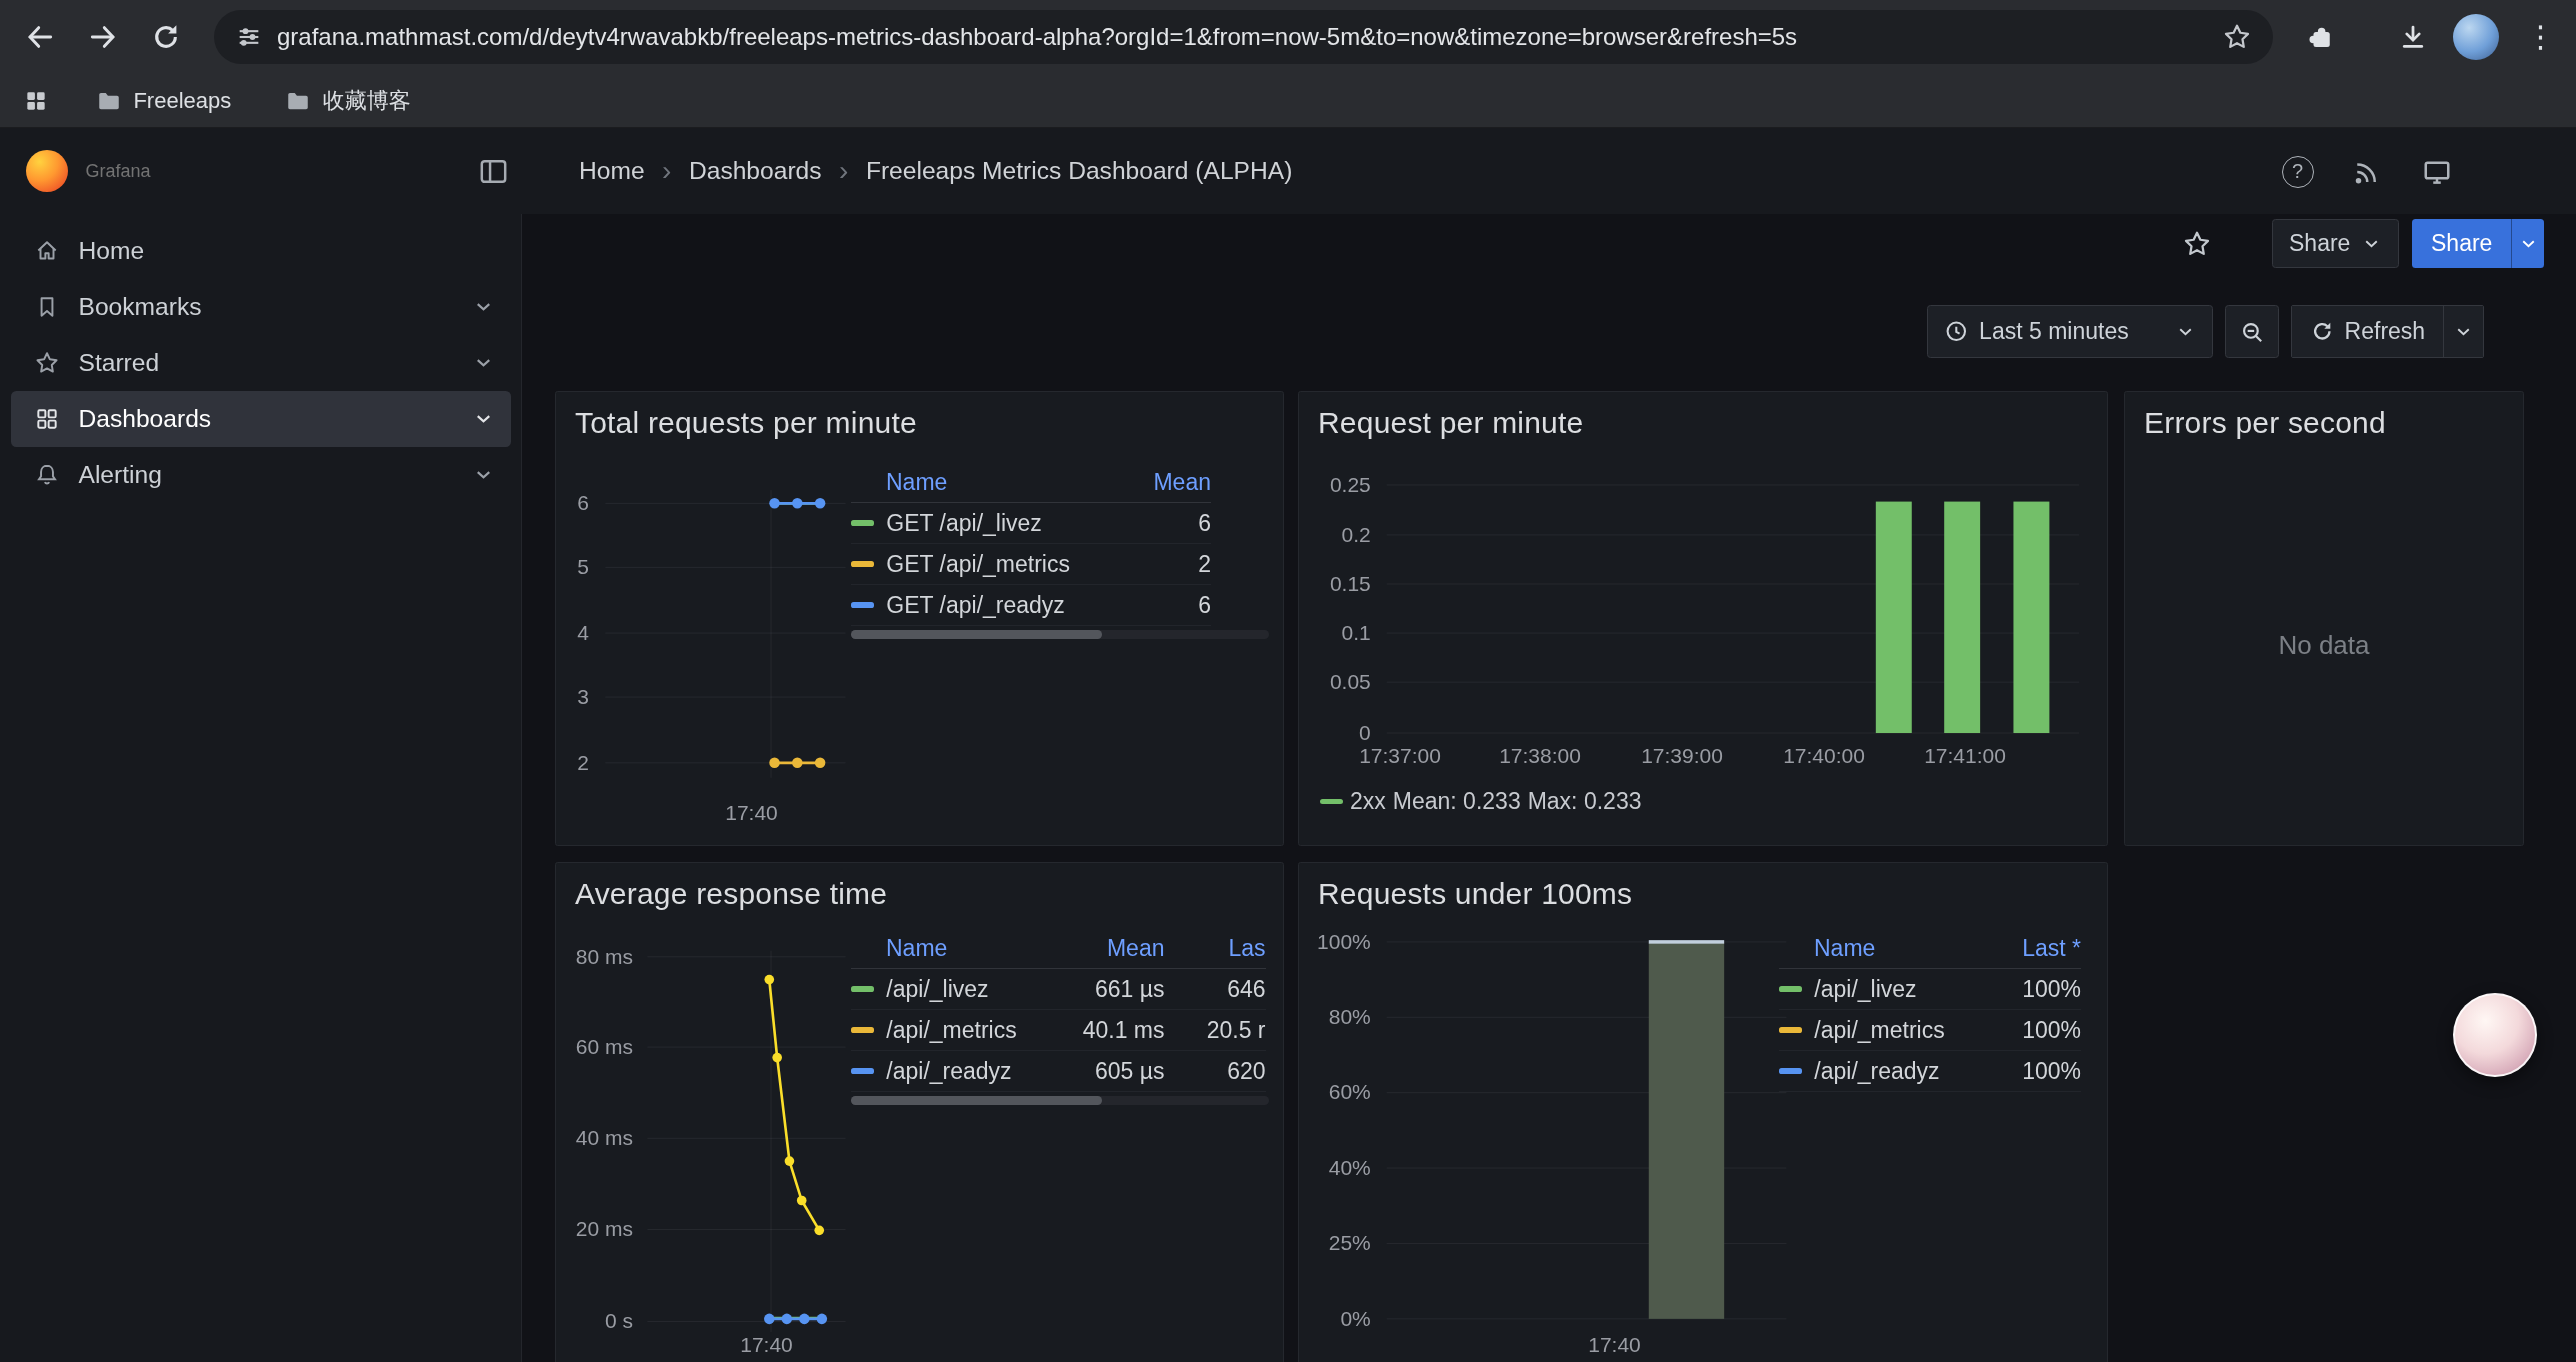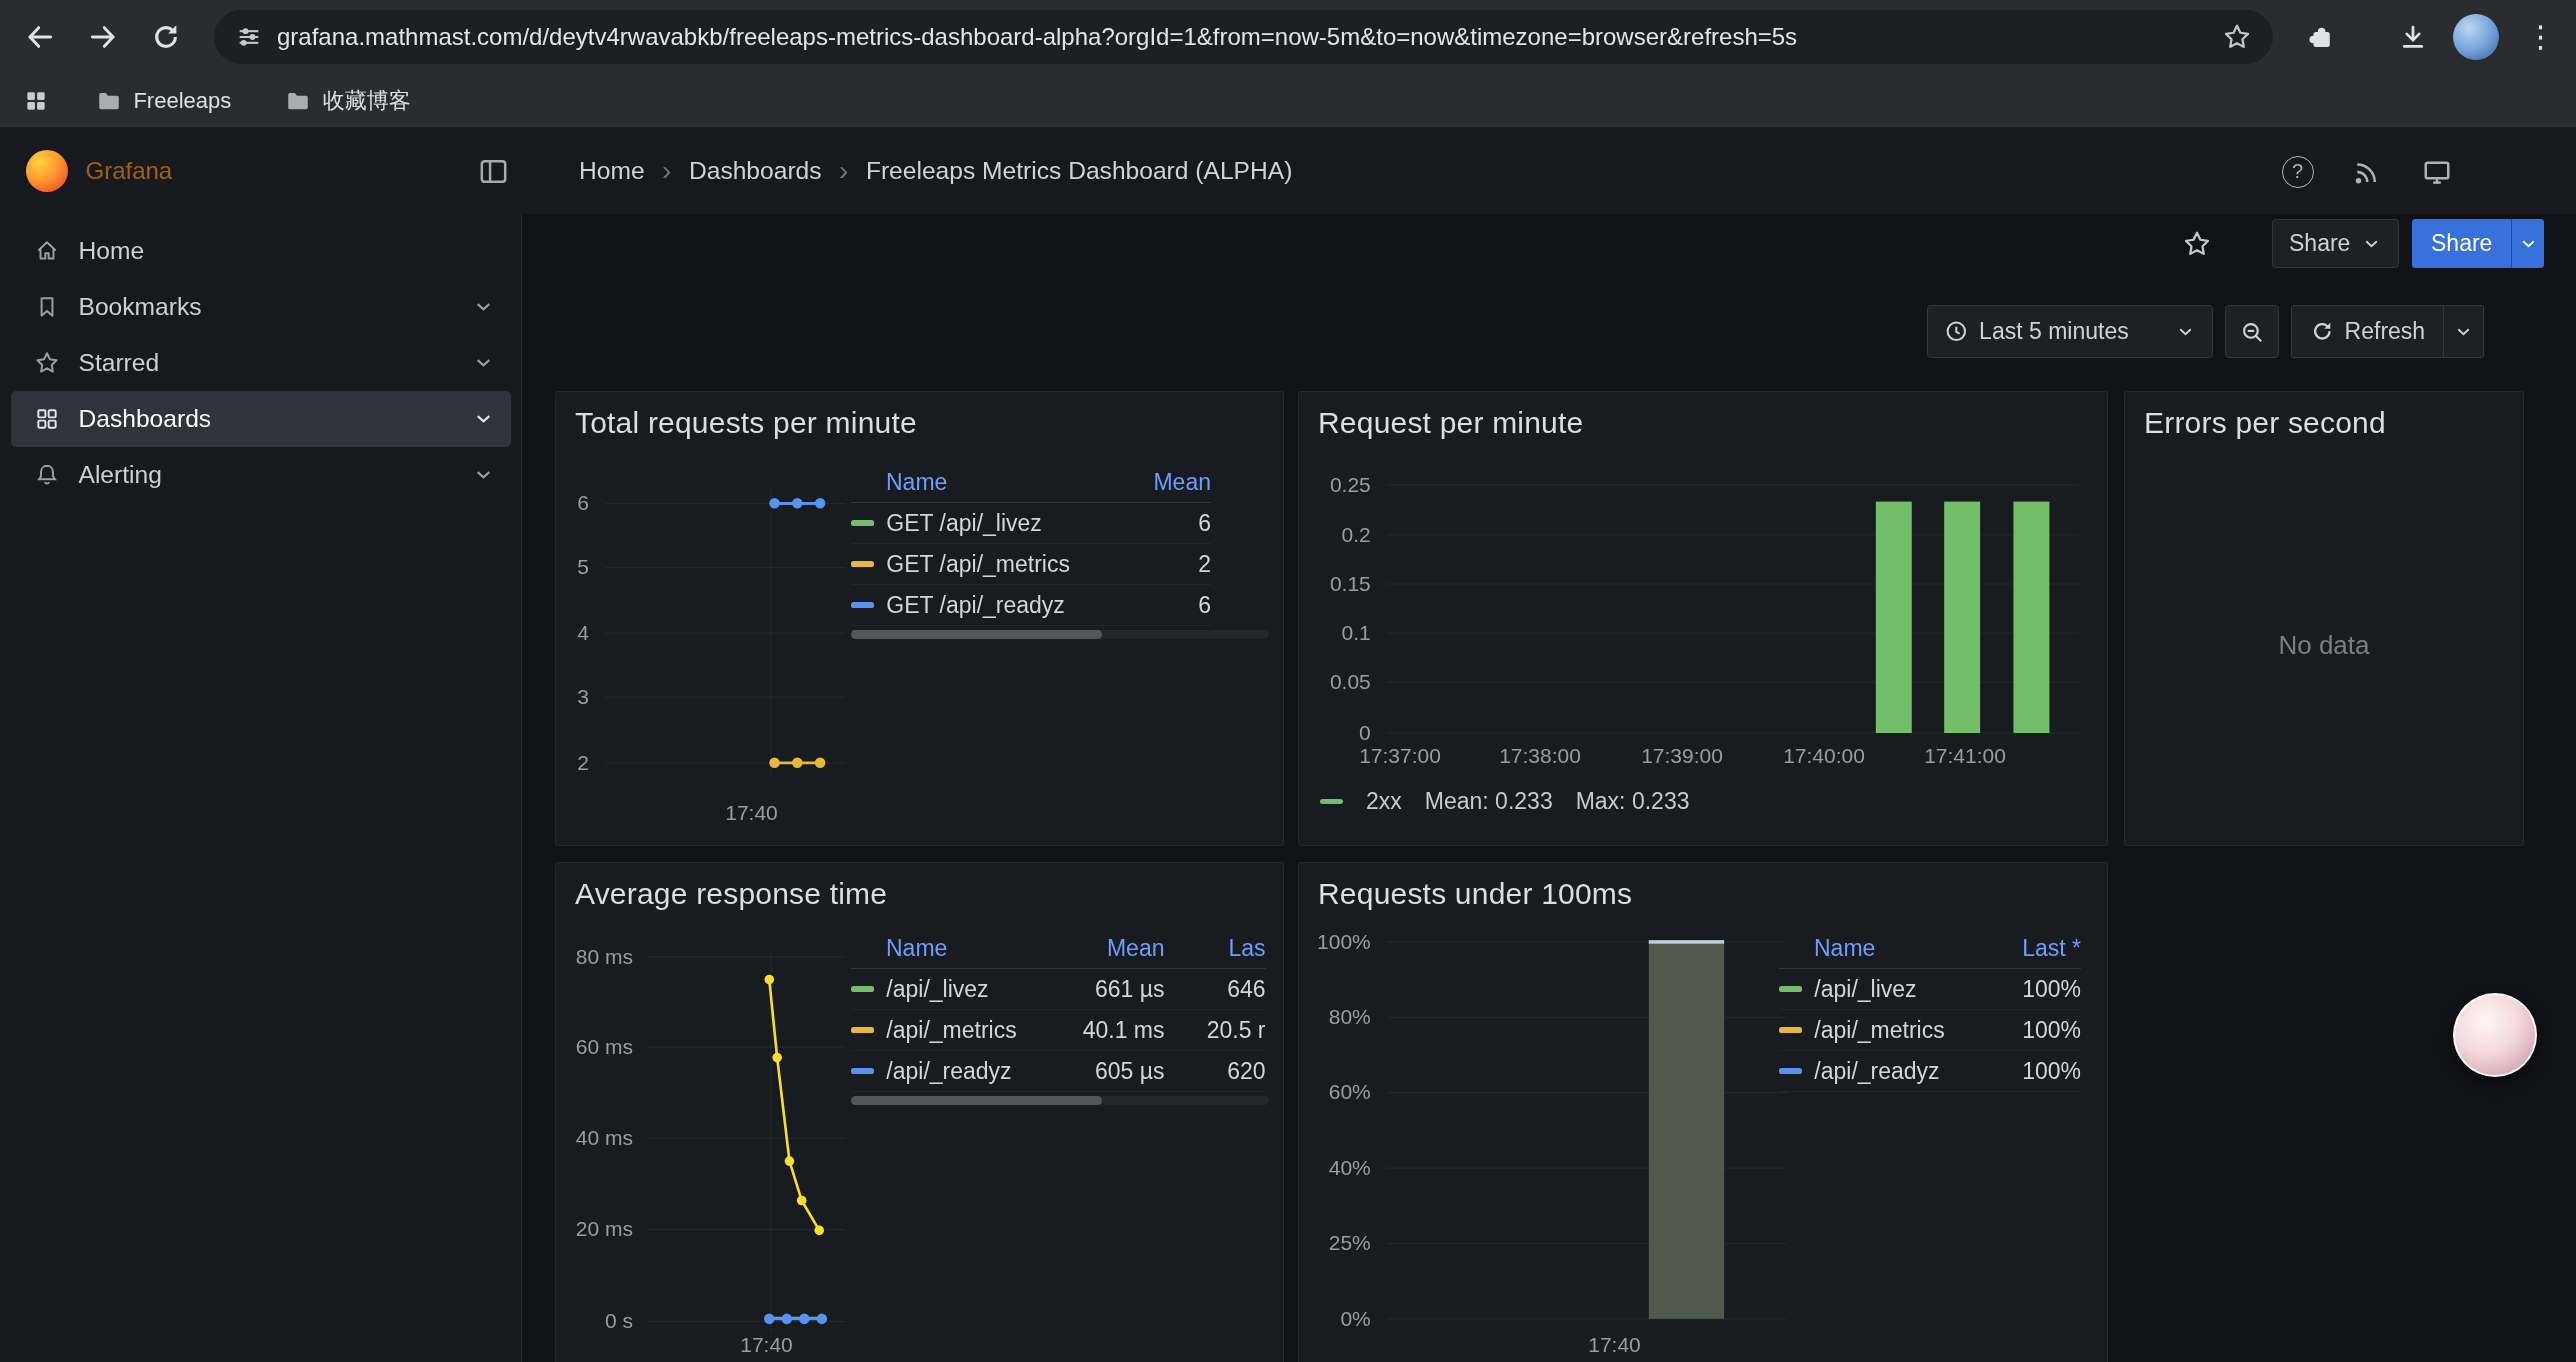--- a/index.html
+++ b/index.html
@@ -21,21 +21,21 @@
 
   #bbar{position:absolute;left:0;top:74px;width:2576px;height:54px;background:#2a2c30;border-bottom:0.9px solid #1b1c1f;display:flex;align-items:center;padding-left:23px;font-size:22px;color:#dde0e4}
   .bm-chip{display:flex;align-items:center;gap:11.4px;background:none;border:none;color:#dde0e4;font-size:22px}
   .bm-apps{margin-right:47px;color:#c8cbcf;background:none;border:none;display:flex}
   .bm-gap{width:54px}
 
   
   #gf-header{position:absolute;left:0;top:128px;width:2576px;height:86px;background:#17191e}
   .brand{position:absolute;left:26px;top:0;height:86px;display:flex;align-items:center;gap:17.5px}
   .g-logo{width:42px;height:42px;border-radius:50%;background:radial-gradient(circle at 32% 28%,#ffd23f,#ff9830 45%,#f05a28 80%,#d84715)}
-  .brand-name{font-size:24px;color:#a16207;font-weight:500}
+  .brand-name{font-size:18px;color:#737373;font-weight:500}
   .toggle-btn{position:absolute;left:473px;top:23px;width:40px;height:40px;color:#a6abb2;background:none;border:none;display:flex;align-items:center;justify-content:center}
   .breadcrumb{position:absolute;left:579px;top:0;height:86px;display:flex;align-items:center;gap:17.5px;font-size:24.6px}
   .bc-item{color:#d0d3d7;background:none;border:none;font-size:24.6px}
   .bc-sep{color:#70757d;font-size:28px;line-height:1}
   .searchbox{position:absolute;left:1576px;top:145px;width:682px;height:54px;background:#14161b;border:0.9px solid #2f333a;border-radius:7px;display:flex;align-items:center;padding:0 17.5px;gap:12.3px;color:#878b92}
   .searchbox input{flex:1;background:transparent;border:none;outline:none;color:#c9cdd3;font-size:24px}
   .searchbox input::placeholder{color:#83878f}
   .kbd-hint{display:flex;align-items:center;gap:8px;color:#8c9098;font-size:22px;white-space:nowrap}
   .hdr-ic{position:absolute;top:24px;width:39px;height:39px;display:flex;align-items:center;justify-content:center;color:#aeb3ba;background:none;border:none}
   .help-circle{width:32px;height:32px;border:1.8px solid currentColor;border-radius:50%;display:flex;align-items:center;justify-content:center;font-size:20px}
@@ -73,21 +73,21 @@
   .lg-head{border-bottom:0.9px solid rgba(204,204,220,.14)}
   .lg-head .lg-name,.lg-head .lg-val{color:#6e9fff;font-weight:500}
   .lg-sp{width:35px;flex:none}
   .lg-marker{width:23px;height:5.3px;border-radius:2.6px;margin-right:12.3px;flex:none}
   .lg-name{flex:1;white-space:nowrap;overflow:hidden;color:#d3d6da}
   .lg-val{flex:none;text-align:right;white-space:nowrap}
   .w90{width:79px}.w120{width:105px}.w115{width:101px}.w110{width:96px}
   .c-green{background:#73bf69}.c-yellow{background:#eab839}.c-blue{background:#5794f2}
   .lg-scroll{position:absolute;height:8.8px;border-radius:4.4px;background:#24262c}
   .lg-thumb{position:absolute;left:0;top:0;height:8.8px;width:60%;border-radius:4.4px;background:#53565c}
-  .inline-legend{position:absolute;display:flex;align-items:center;gap:23px;font-size:23px;color:#c8cbd0}
+  .inline-legend{position:absolute;display:flex;align-items:center;gap:7px;font-size:23px;color:#c8cbd0}
   .inline-legend .lg-marker{margin-right:0}
 
   .float-avatar{position:absolute;left:2453px;top:993px;width:84px;height:84px;border-radius:50%;border:2.6px solid rgba(255,255,255,.85);background:radial-gradient(circle at 38% 32%,#fff7f4,#f3d9db 45%,#d9aebc 75%,#9f7f96);box-shadow:0 5.3px 16px rgba(0,0,0,.45);cursor:pointer}
 </style>
 </head>
 <body>
 
 <div class="screen">
 
   <div id="btoolbar">

